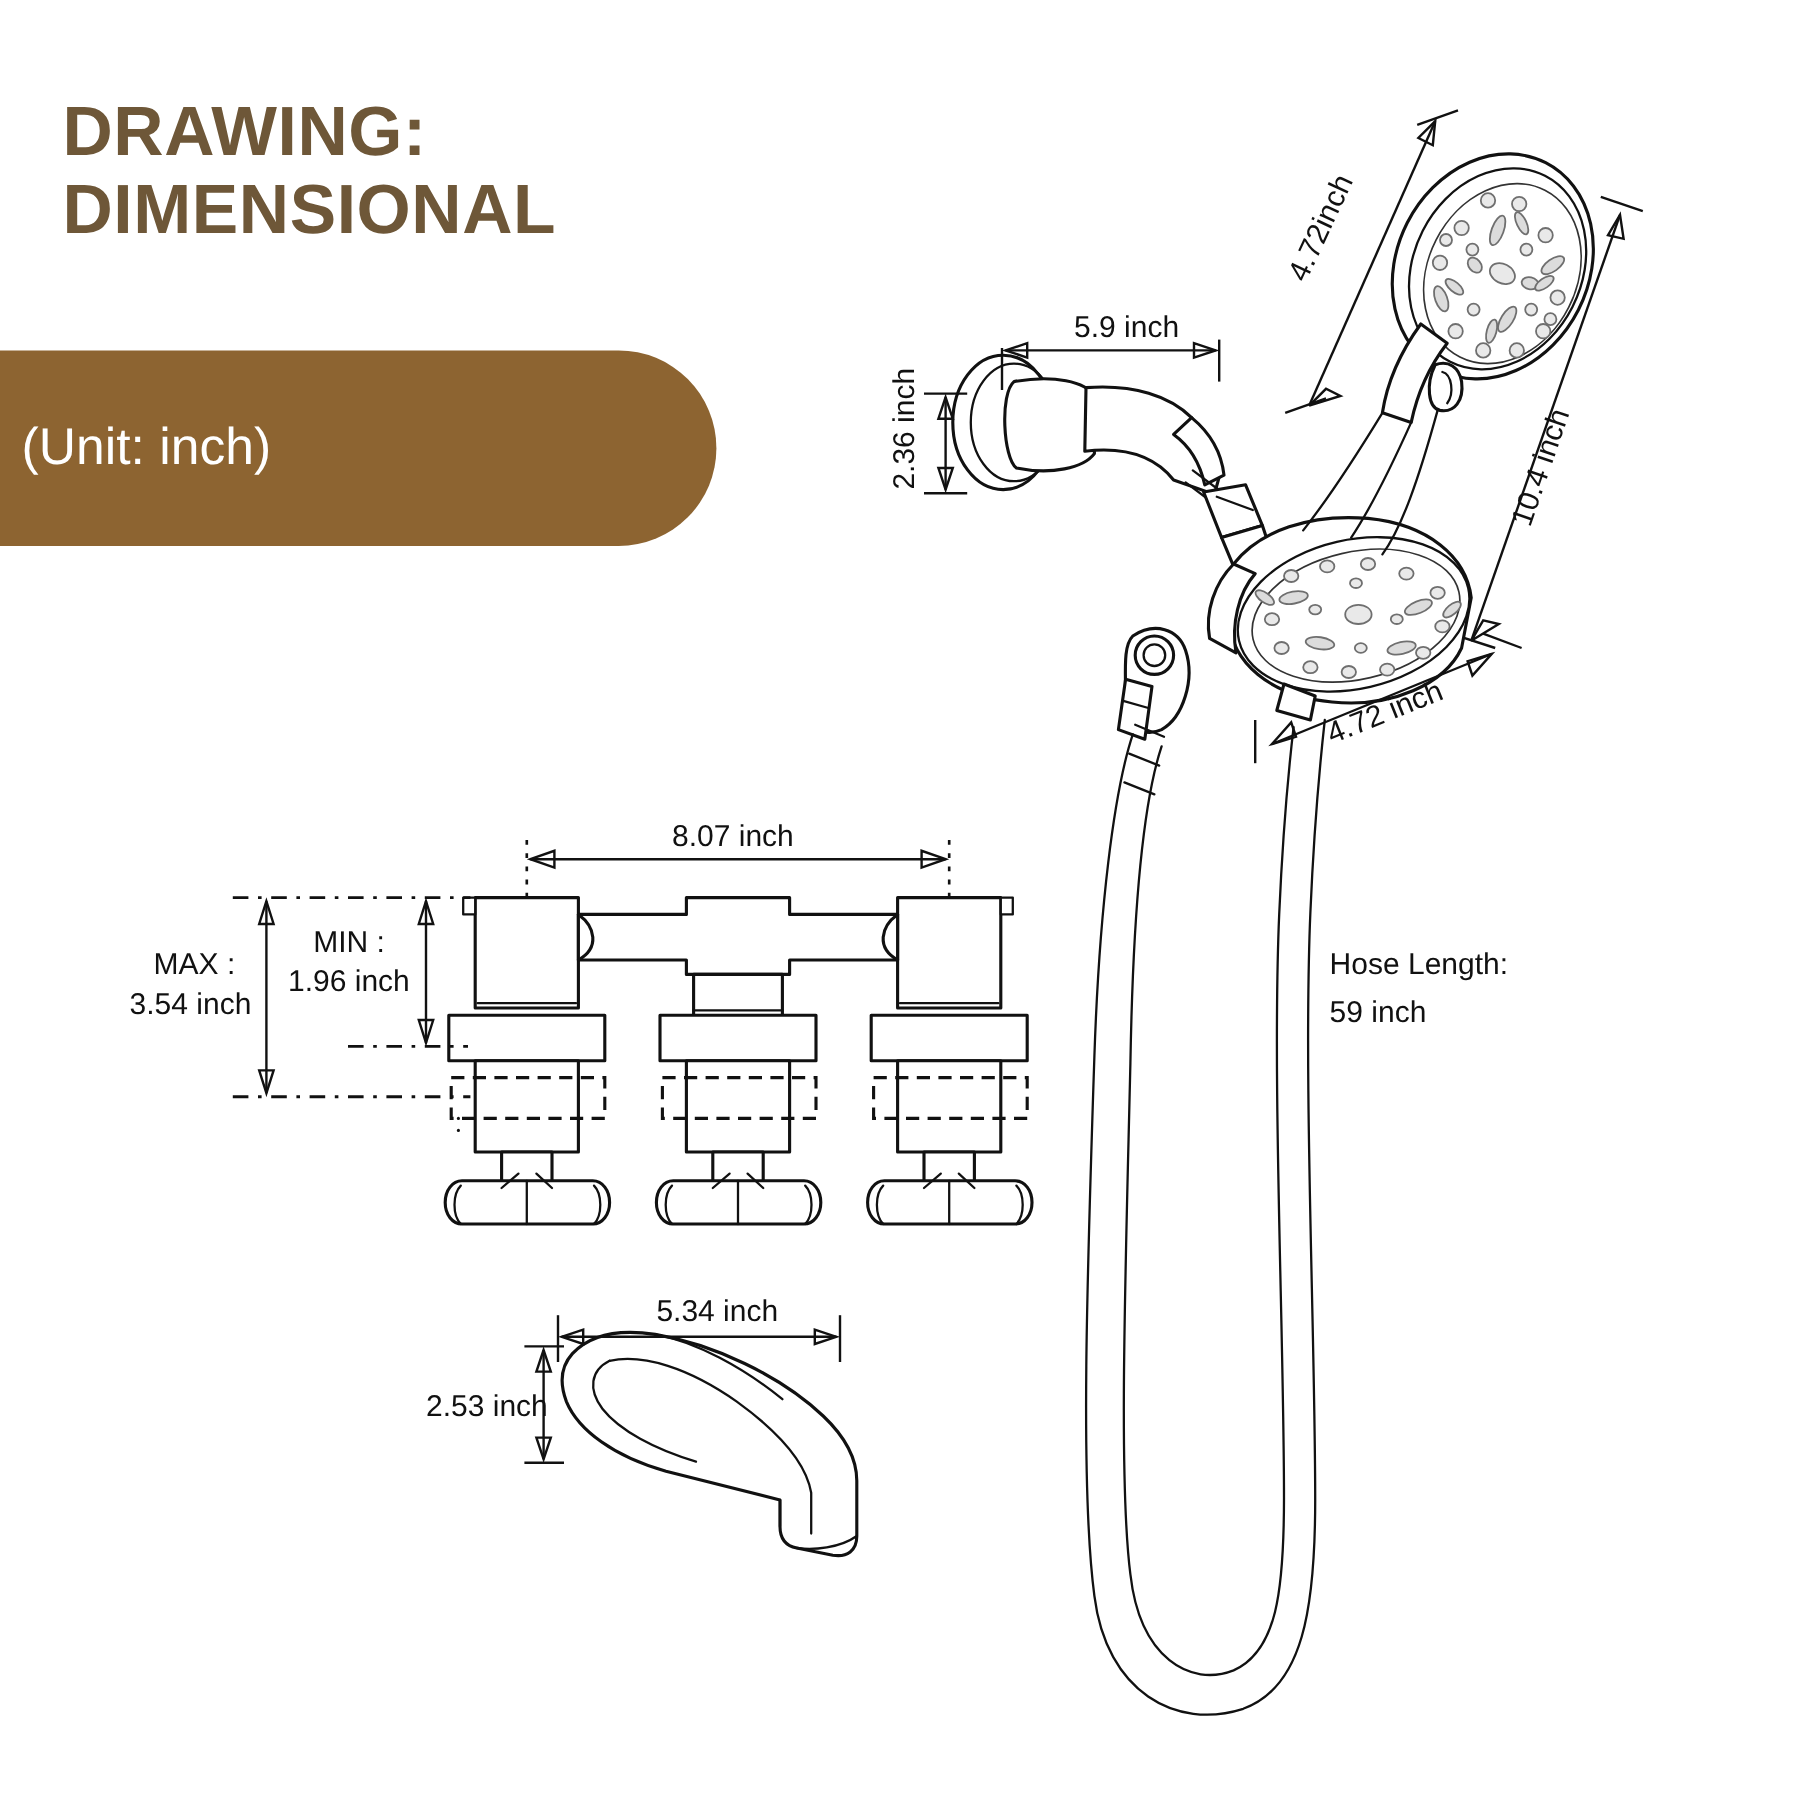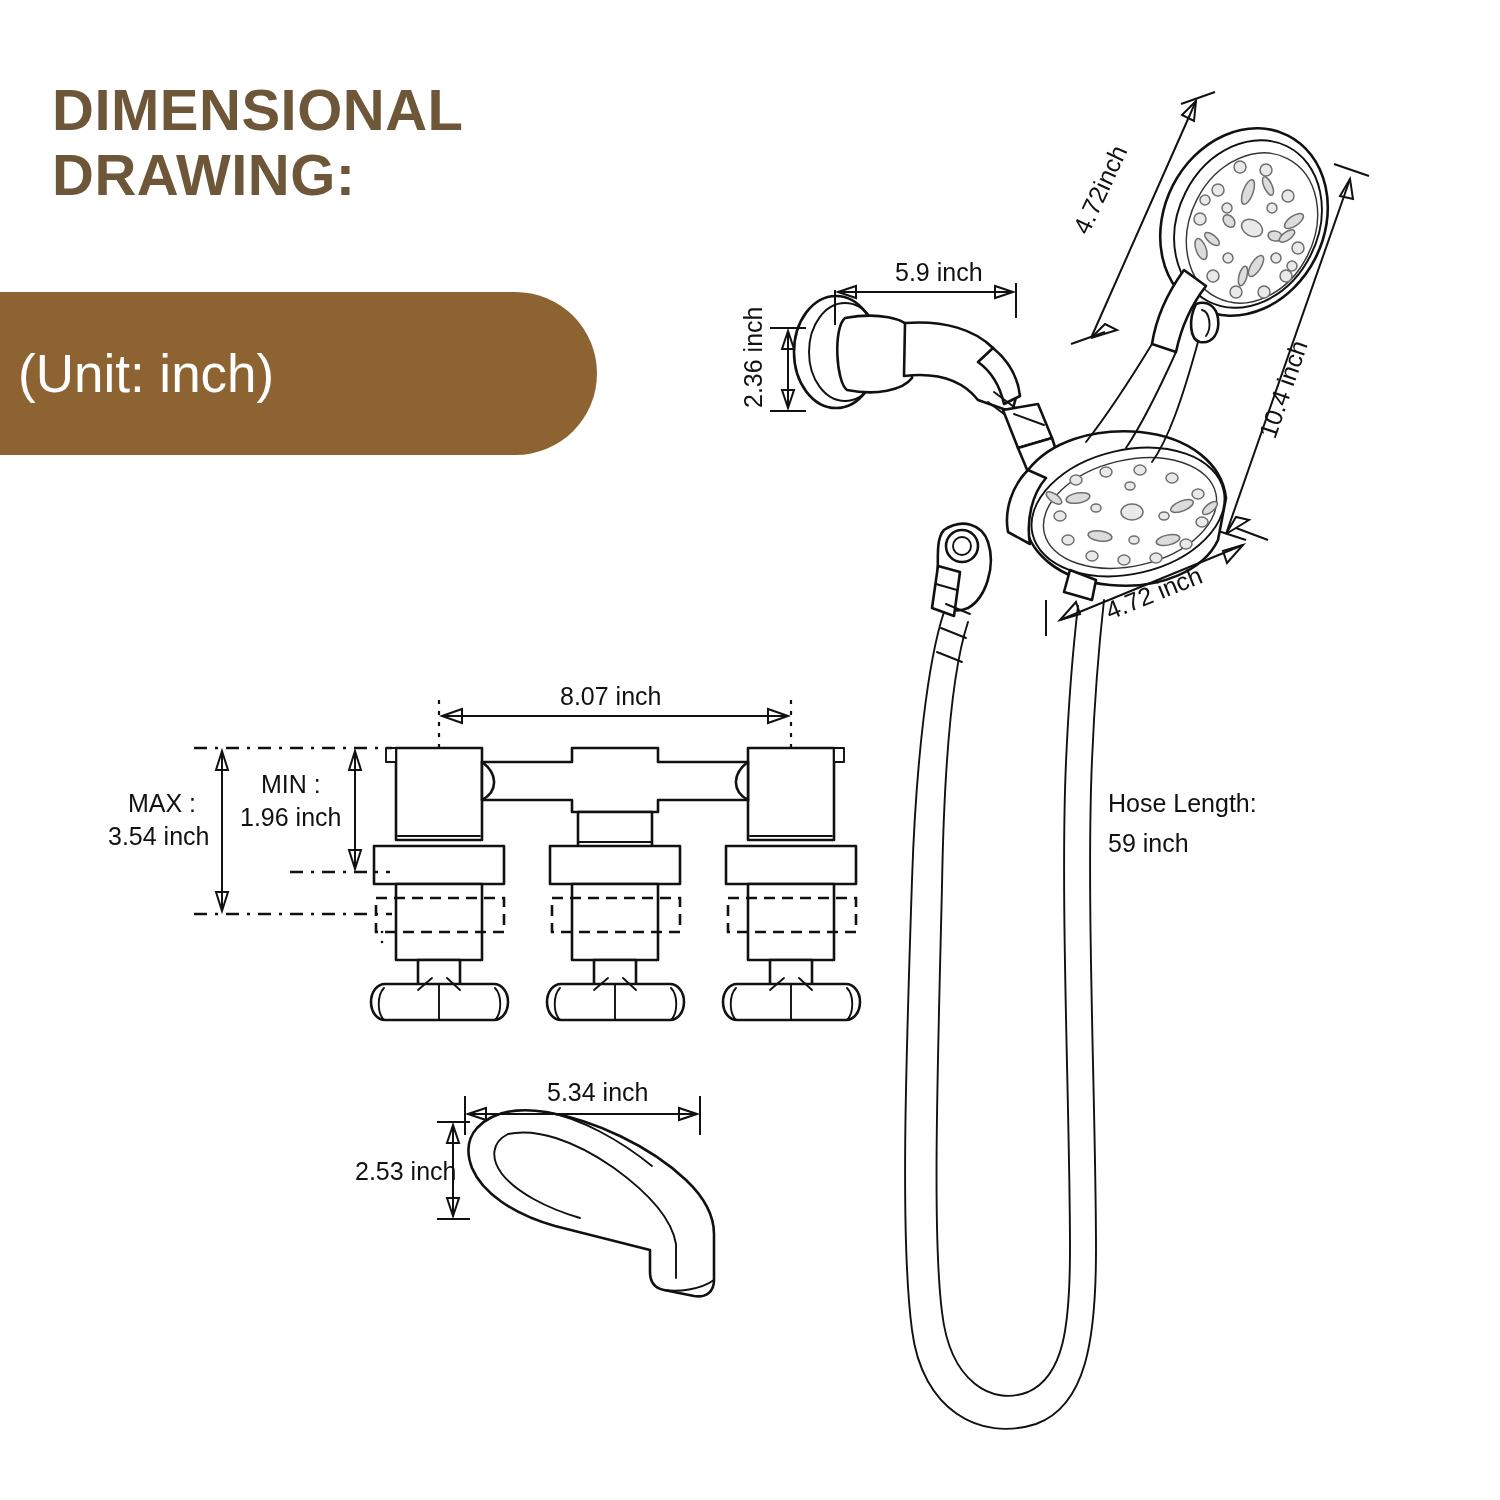--- a/index.html
+++ b/index.html
@@ -39,21 +39,21 @@
     width: 597px;
     height: 163px;
     background: #8D6431;
     border-top-right-radius: 82px;
     border-bottom-right-radius: 82px;
     display: flex;
     align-items: center;
   }
   #unit-badge-label {
     color: #ffffff;
-    font-size: 53px;
+    font-size: 43px;
     padding-left: 18px;
     white-space: nowrap;
   }
 
   
   #drawing {
     position: absolute;
     left: 0;
     top: 0;
     width: 1500px;
@@ -81,22 +81,22 @@
   .wh { fill: #ffffff; }
   .nozzle { fill: #e9e9e9; stroke: #6f6f6f; stroke-width: 1.5; }
   .nozzle-d { fill: #dcdcdc; stroke: #6f6f6f; stroke-width: 1.5; }
 </style>
 </head>
 <body>
 
 <div id="page">
 
   <div id="title-block">
+    <div class="title-line" style="color: rgb(110, 87, 56);">DRAWING:</div>
     <div class="title-line" style="color: rgb(110, 87, 56);">DIMENSIONAL</div>
-    <div class="title-line" style="color: rgb(110, 87, 56);">DRAWING:</div>
   </div>
 
   <div id="unit-badge" style="background: rgb(141, 100, 49);">
     <span id="unit-badge-label" style="color: rgb(255, 255, 255);">(Unit: inch)</span>
   </div>
 
   <svg id="drawing" viewBox="0 0 1500 1500">
 
     <g>
 

